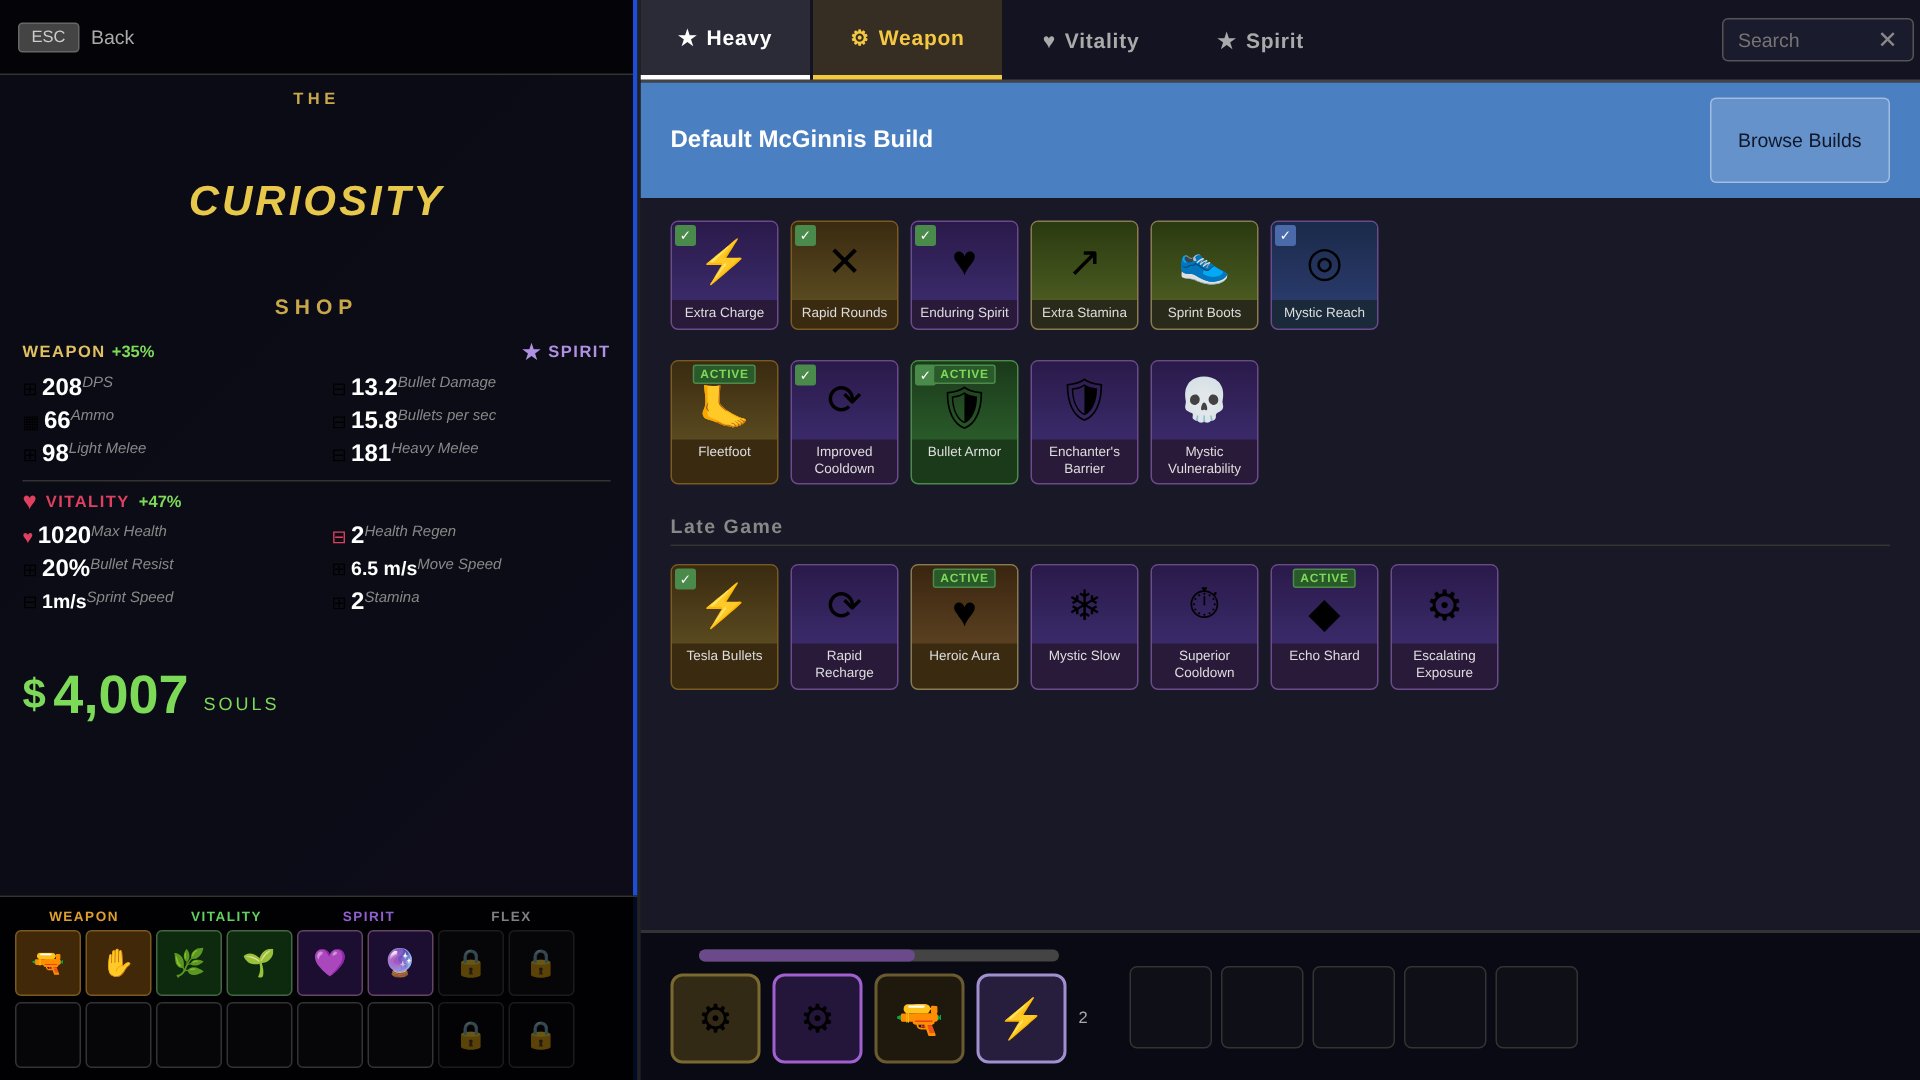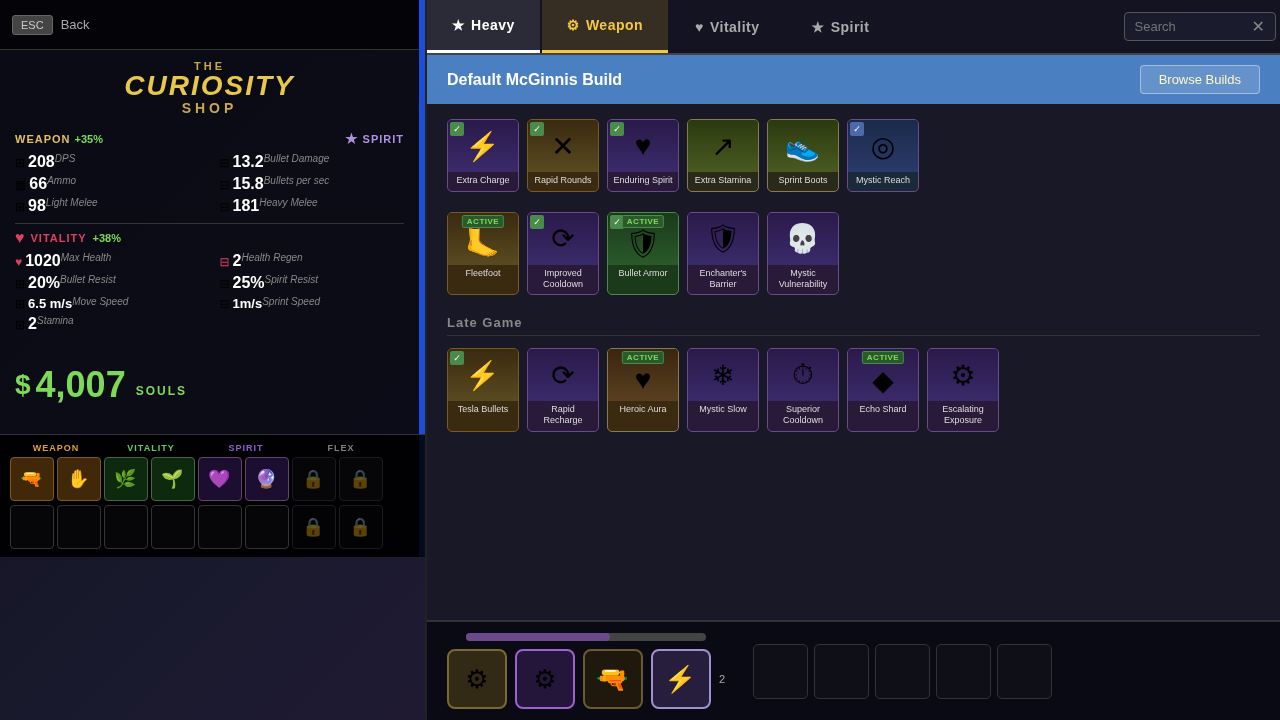--- a/index.html
+++ b/index.html
@@ -19,24 +19,24 @@
       background: linear-gradient(135deg, #0d0d1a 0%, #1a1a2e 40%, #2d1b3d 100%);
       z-index: 0;
     }
 
     
     .left-panel {
       position: absolute;
       left: 0;
       top: 0;
       width: 425px;
-      height: 557px;
+      height: 720px;
       background: rgba(10,10,20,0.85);
       z-index: 2;
-      border-right: 6px solid #1d4ed8;
+      border-right: 3px solid #1d4ed8;
     }
 
     
     .top-bar {
       display: flex;
       align-items: center;
       padding: 8px 12px;
       background: rgba(0,0,0,0.6);
       height: 50px;
       border-bottom: 1px solid #333;
@@ -58,20 +58,21 @@
       font-size: 13px;
       cursor: pointer;
     }
 
     
     .logo-area {
       display: flex;
       flex-direction: column;
       align-items: center;
       padding: 10px 0 5px;
+      gap: 48px;
     }
 
     .logo-subtitle {
       color: #c8a84b;
       font-size: 11px;
       letter-spacing: 3px;
       font-weight: bold;
     }
 
     .logo-main {
@@ -204,21 +205,21 @@
     }
 
     .souls-symbol {
       color: #7dda58;
       font-size: 28px;
     }
 
     .souls-label {
       color: #7dda58;
       font-size: 12px;
-      font-weight: bold;
+      font-weight: normal;
       letter-spacing: 2px;
       margin-left: 5px;
       align-self: flex-end;
       margin-bottom: 8px;
     }
 
     .eq-weapon { color: #e0a030; }
     .eq-vitality { color: #60d060; }
     .eq-spirit { color: #9060d0; }
     .eq-flex { color: #808080; }
@@ -321,21 +322,21 @@
       padding: 0 15px;
     }
 
     .search-input {
       background: rgba(30,30,50,0.8);
       border: 1px solid #555;
       border-radius: 4px;
       color: #ccc;
       padding: 6px 30px 6px 10px;
       font-size: 13px;
-      width: 152px;
+      width: 128px;
     }
 
     .search-clear {
       color: #888;
       cursor: pointer;
       font-size: 16px;
       margin-left: -30px;
     }
 
     
@@ -349,22 +350,22 @@
 
     .build-title {
       color: #fff;
       font-size: 16px;
       font-weight: bold;
     }
 
     .browse-builds-btn {
       background: rgba(255,255,255,0.15);
       border: 1px solid rgba(255,255,255,0.4);
-      color: #fef9c3;
-      padding: 6px 18px;
+      color: #0f172a;
+      padding: 20px 18px;
       border-radius: 4px;
       font-size: 13px;
       cursor: pointer;
     }
 
     
     .build-content {
       flex: 1;
       overflow-y: auto;
       padding: 15px 20px;
@@ -589,21 +590,21 @@
         </div>
         <span class="stat-label">Heavy Melee</span>
       </div>
     </div>
 
     <hr class="stat-divider">
 
     <div class="vitality-header">
       <span style="color:#e04060;">♥</span>
       <span class="vitality-label">VITALITY</span>
-      <span class="vitality-bonus">+38%</span>
+      <span class="vitality-bonus">+47%</span>
     </div>
 
     <div class="stats-grid">
       <div class="stat-item">
         <div class="stat-value-row">
           <span class="stat-icon" style="color:#e04060;">♥</span>
           <span class="stat-value">1020</span>
         </div>
         <span class="stat-label">Max Health</span>
       </div>
@@ -613,27 +614,20 @@
           <span class="stat-value">2</span>
         </div>
         <span class="stat-label">Health Regen</span>
       </div>
       <div class="stat-item">
         <div class="stat-value-row">
           <span class="stat-icon">⊞</span>
           <span class="stat-value">20%</span>
         </div>
         <span class="stat-label">Bullet Resist</span>
-      </div>
-      <div class="stat-item">
-        <div class="stat-value-row">
-          <span class="stat-icon">⊟</span>
-          <span class="stat-value">25%</span>
-        </div>
-        <span class="stat-label">Spirit Resist</span>
       </div>
       <div class="stat-item">
         <div class="stat-value-row">
           <span class="stat-icon">⊞</span>
           <span class="stat-value" style="font-size:13px;">6.5 m/s</span>
         </div>
         <span class="stat-label">Move Speed</span>
       </div>
       <div class="stat-item">
         <div class="stat-value-row">

